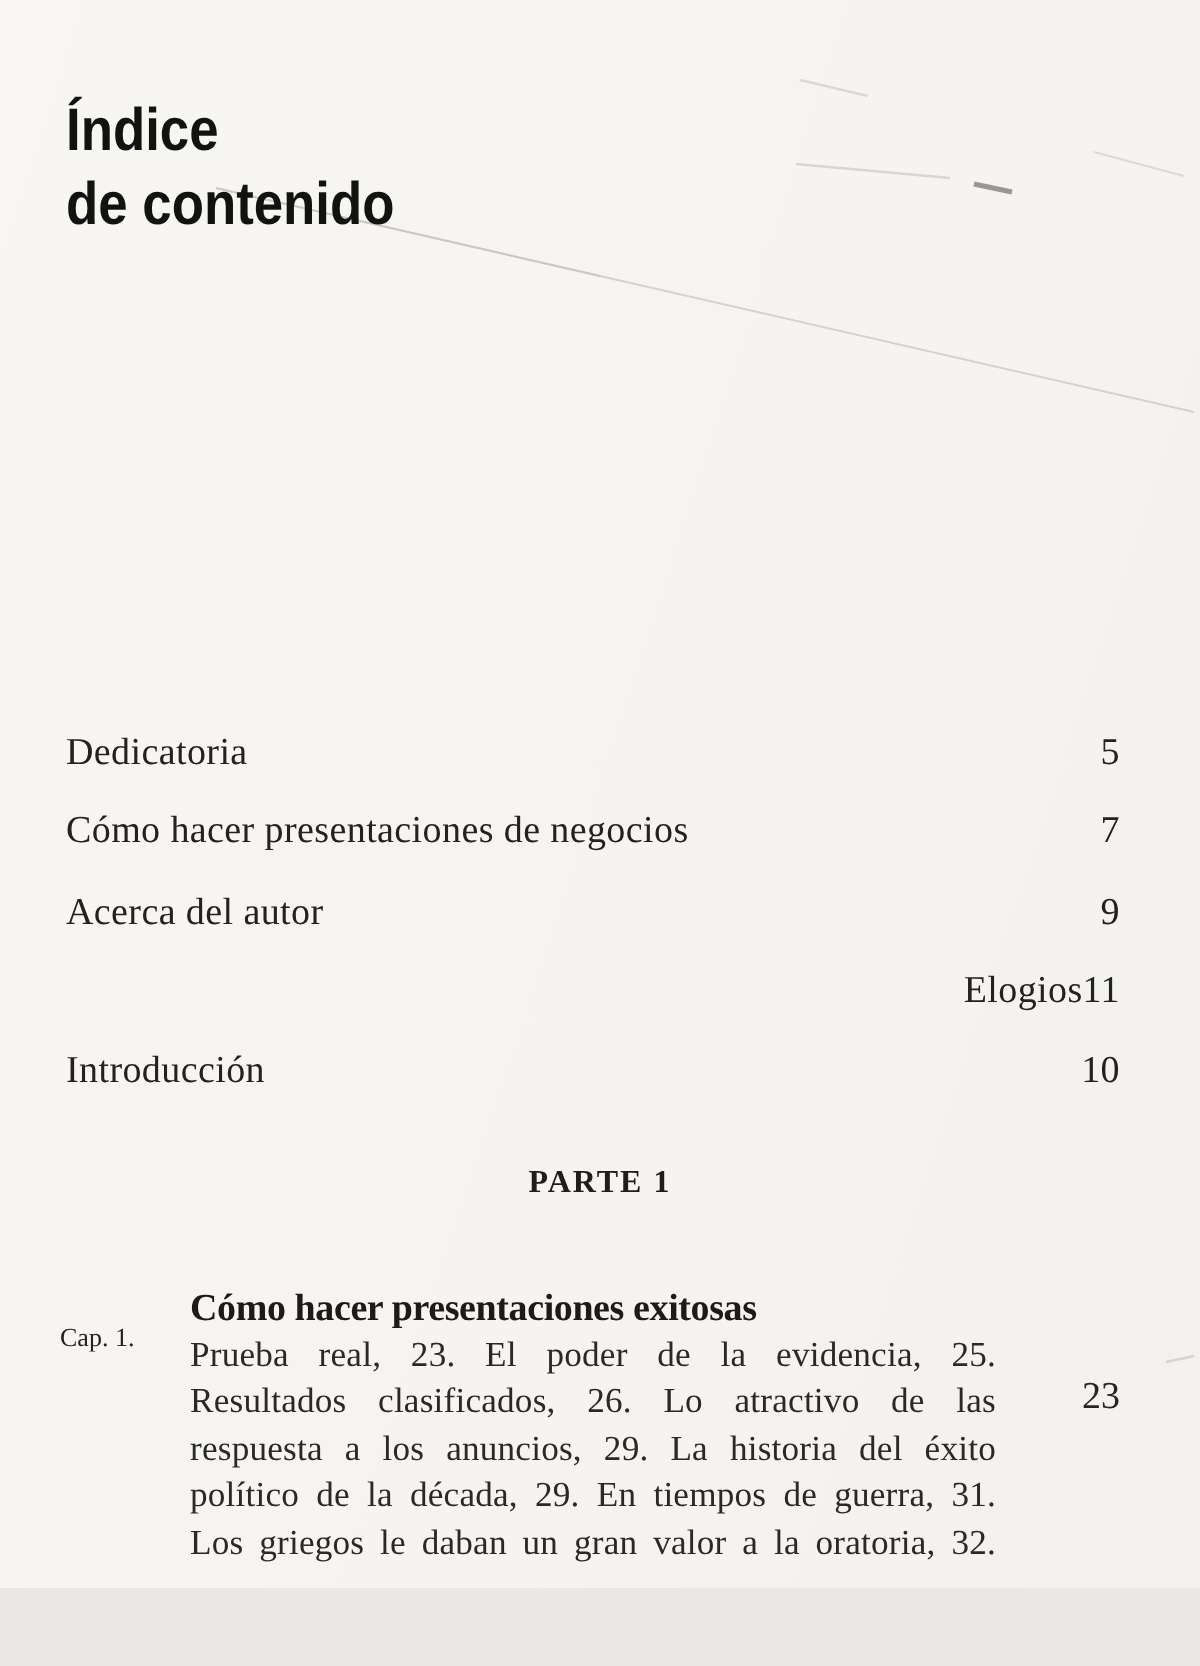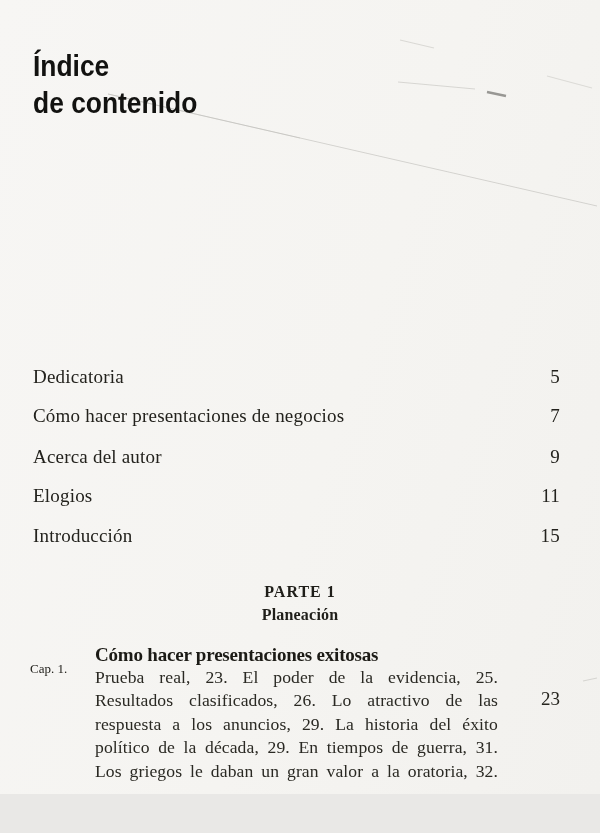--- a/index.html
+++ b/index.html
@@ -22,21 +22,21 @@
   .title span{display:block;}
   .toc{position:absolute;left:33px;right:40px;top:0;height:0;}
   .toc-row{
     position:absolute;left:0;right:0;
     display:flex;justify-content:space-between;align-items:baseline;
     font-size:19px;line-height:22px;color:#23221d;letter-spacing:.2px;
   }
   .toc-row:nth-of-type(1){top:366px;}
   .toc-row:nth-of-type(2){top:405px;}
   .toc-row:nth-of-type(3){top:446px;align-items:center;}
-  .toc-row:nth-of-type(4){top:485px;}
+  .toc-row:nth-of-type(4){top:485px;justify-content:flex-end;}
   .toc-row:nth-of-type(5){top:525px;}
   .part-heading,.part-subheading{
     position:absolute;left:0;right:0;text-align:center;
     font-size:16px;line-height:22px;color:#1f1e19;
   }
   .part-heading{top:581px;font-weight:bold;letter-spacing:1px;}
   .part-subheading{top:604px;font-weight:bold;letter-spacing:.2px;}
   .chap-label{position:absolute;left:30px;top:644px;font-size:13px;line-height:22px;color:#23221d;margin-top:14px;}
   .chap-title{
     position:absolute;left:95px;top:644px;
@@ -87,26 +87,25 @@
     <div class="toc-row">
       <span>Acerca del autor</span>
       <span>9</span>
     </div>
     <div class="toc-row">
       <span>Elogios</span>
       <span>11</span>
     </div>
     <div class="toc-row">
       <span>Introducción</span>
-      <span>15</span>
+      <span>10</span>
     </div>
   </div>
 
   <div class="part-heading">PARTE 1</div>
-  <div class="part-subheading">Planeación</div>
 
   <span class="chap-label">Cap. 1.</span>
   <span class="chap-title">Cómo hacer presentaciones exitosas</span>
   <span class="chap-page">23</span>
 
   <div class="chap-body">
     <div class="body-line">Prueba real, 23. El poder de la evidencia, 25.</div>
     <div class="body-line">Resultados clasificados, 26. Lo atractivo de las</div>
     <div class="body-line">respuesta a los anuncios, 29. La historia del éxito</div>
     <div class="body-line">político de la década, 29. En tiempos de guerra, 31.</div>

